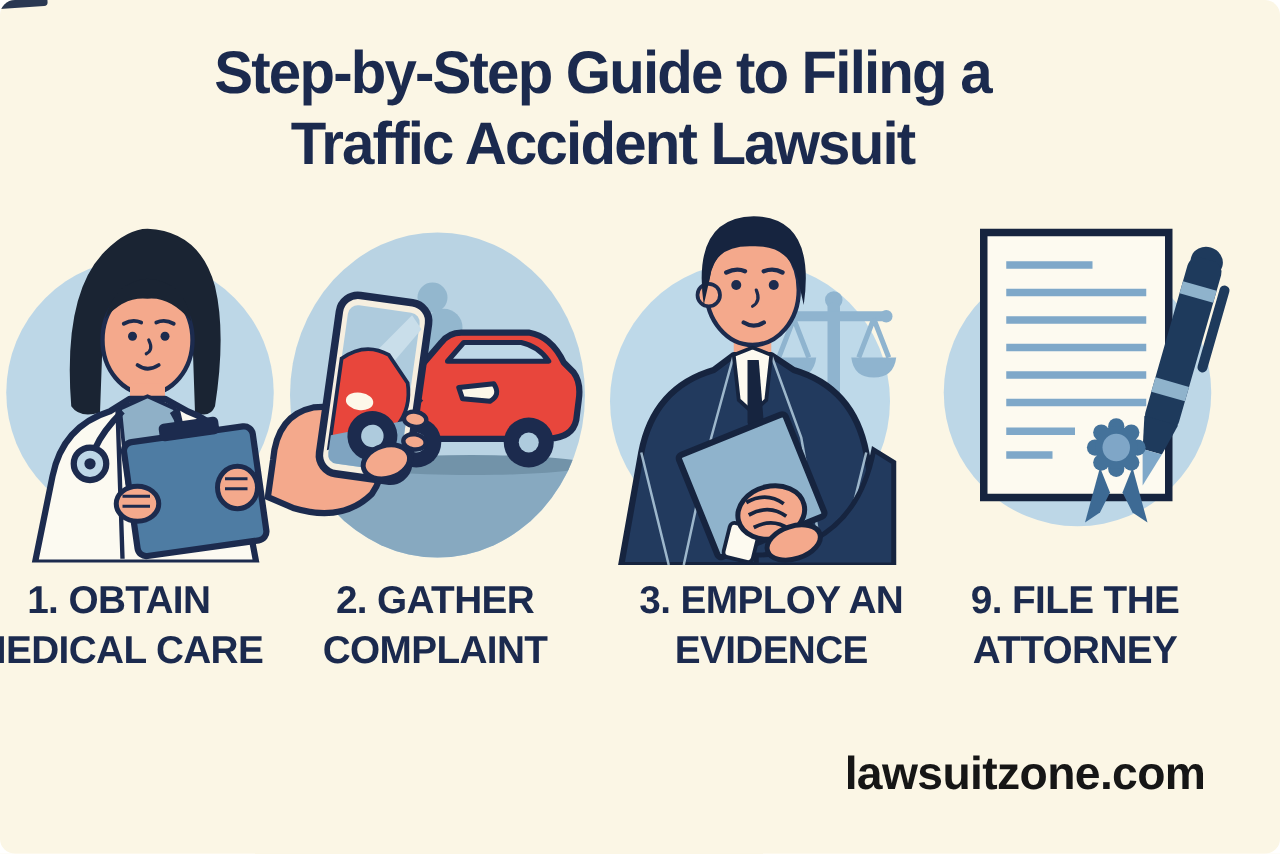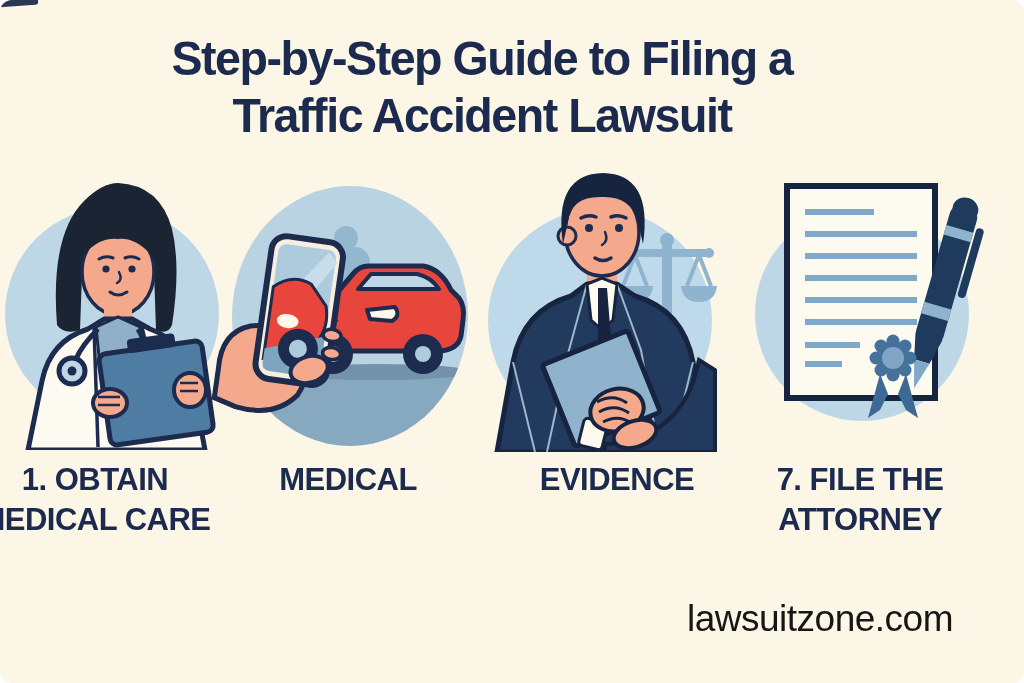--- a/index.html
+++ b/index.html
@@ -23,21 +23,21 @@
     position:absolute;top:460px;width:280px;text-align:center;
     color:#1B2A4E;font-weight:bold;font-size:31px;line-height:40px;
     letter-spacing:-0.5px;white-space:nowrap;
   }
   .lbl-1{left:-45px;}
   .lbl-2{left:208px;}
   .lbl-3{left:477px;}
   .lbl-4{left:720px;}
   .footer-url{
     position:absolute;left:660px;top:598px;width:320px;text-align:center;
-    color:#161616;font-size:37px;letter-spacing:-0.5px;
+    color:#161616;font-size:37px;letter-spacing:-0.5px;font-weight:bold;
   }
 </style>
 </head>
 <body>
 
 <div class="canvas">
 
   <div class="corner-mark"></div>
 
   <h1 class="title"><span>Step-by-Step Guide to Filing a</span><br><span>Traffic Accident Lawsuit</span></h1>
@@ -191,25 +191,27 @@
         <circle cx="141" cy="180" r="11" fill="#7FA6C7"></circle>
       </g>
     </svg>
   </div>
 
   <div class="step-label lbl-1">
       <div>1. OBTAIN</div>
       <div>MEDICAL CARE</div>
     </div>
   <div class="step-label lbl-2">
-      <div>MEDICAL</div>
+      <div>2. GATHER</div>
+      <div>COMPLAINT</div>
     </div>
   <div class="step-label lbl-3">
+      <div>3. EMPLOY AN</div>
       <div>EVIDENCE</div>
     </div>
   <div class="step-label lbl-4">
-      <div>7. FILE THE</div>
+      <div>9. FILE THE</div>
       <div>ATTORNEY</div>
     </div>
 
   <div class="footer-url">lawsuitzone.com</div>
 
 </div>
 
 </body></html>

